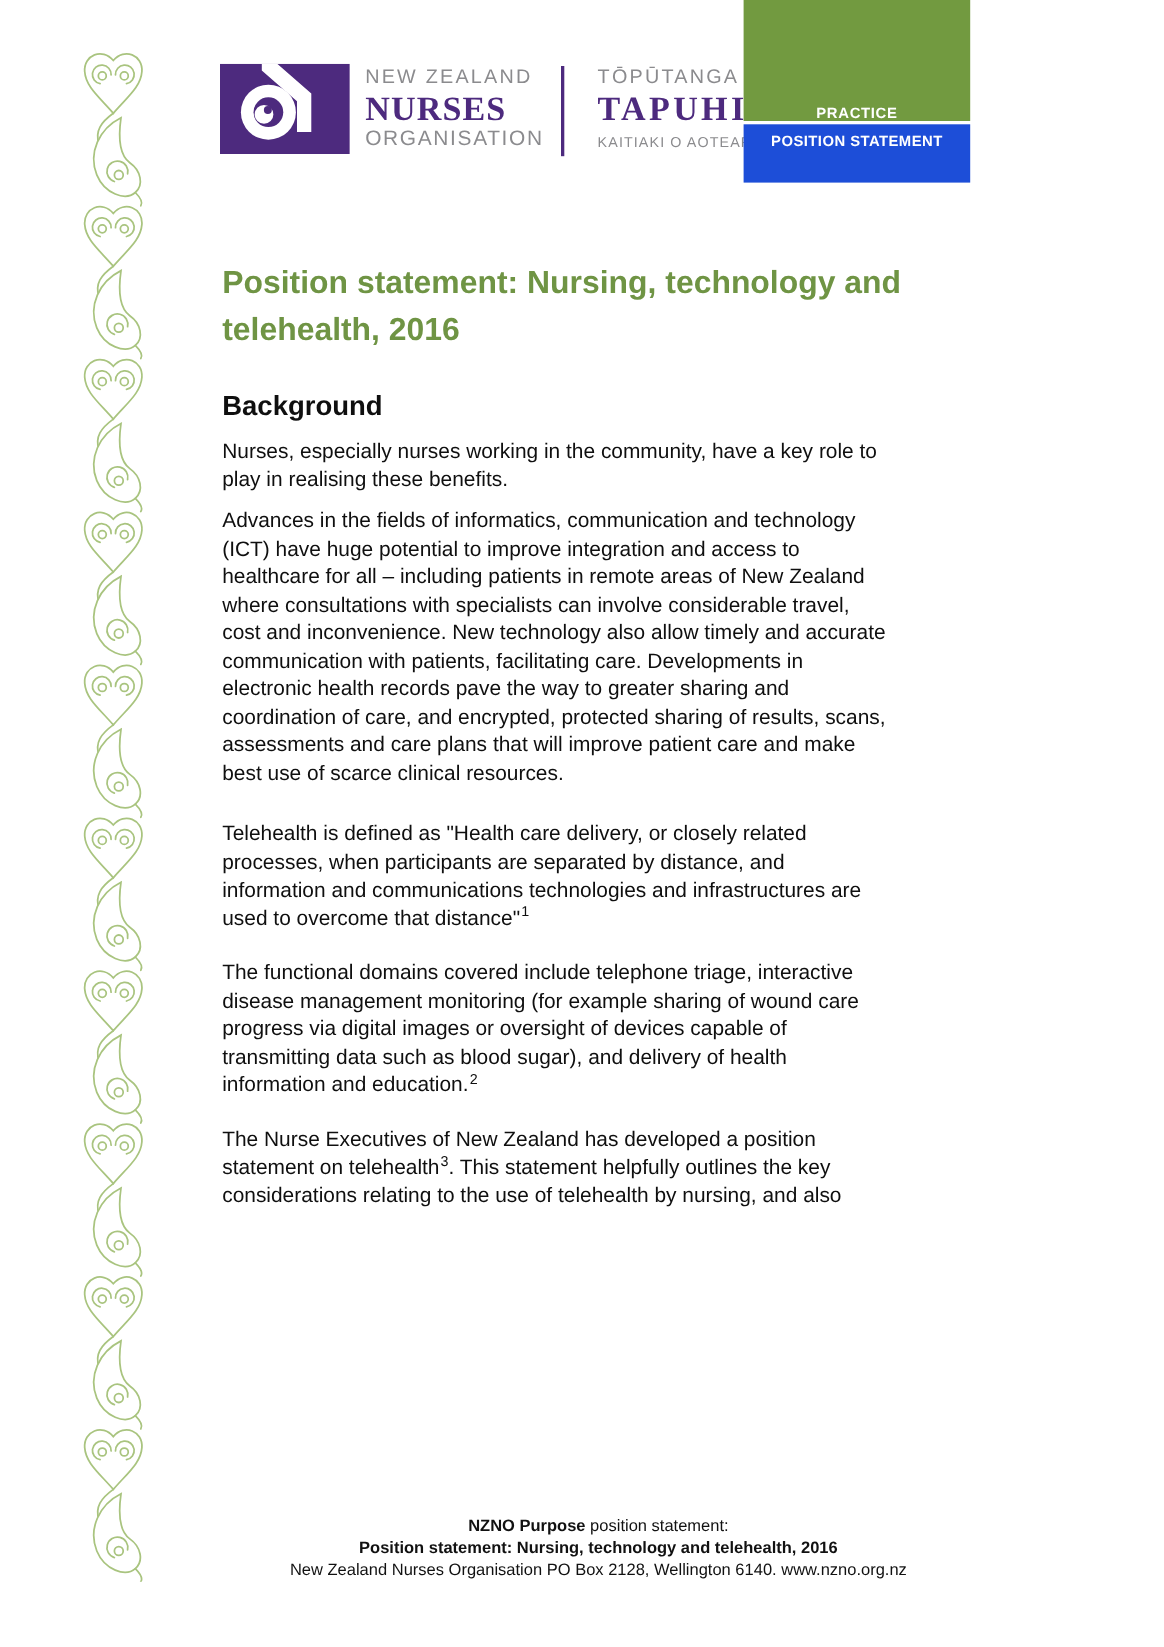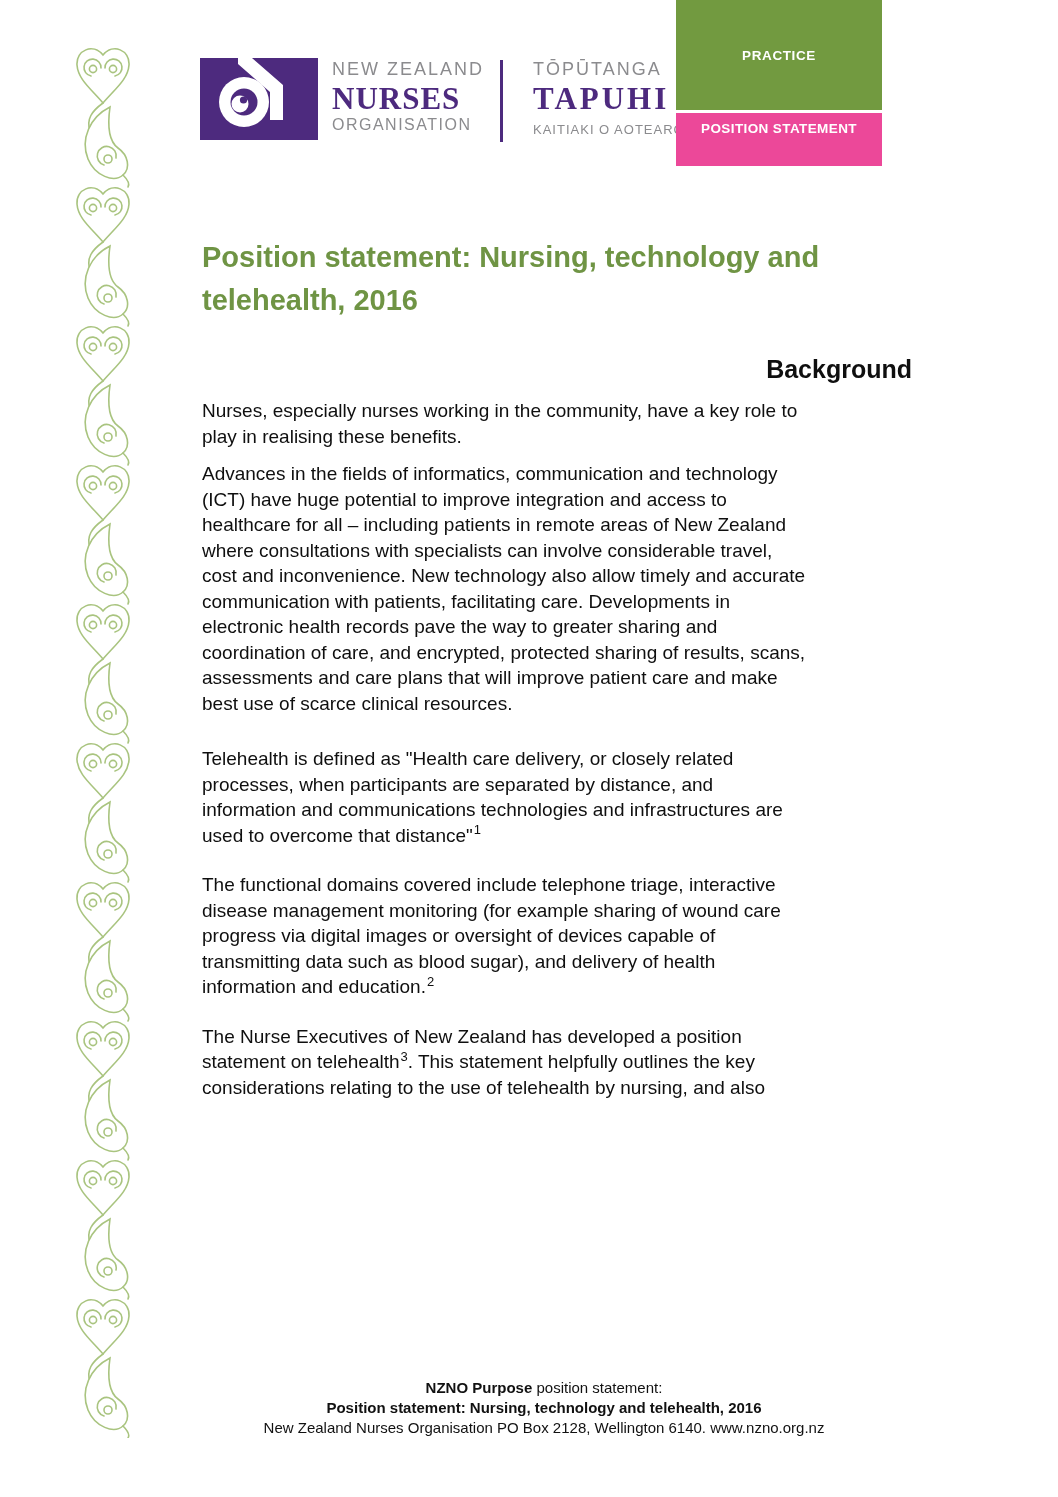--- a/index.html
+++ b/index.html
@@ -16,45 +16,45 @@
   .logo-row { position:absolute; left:200px; top:58px; display:flex; align-items:flex-start; }
   .logo-mark { flex:0 0 auto; }
   .logo-col { margin-left:14px; padding-top:2px; }
   .logo-small {
     font-size:18px; color:#8b8b8e; letter-spacing:2px; line-height:1.05; white-space:nowrap;
   }
   .logo-name {
     font-family:"Liberation Serif", serif; font-weight:bold; color:#4d2a7e;
     font-size:31px; line-height:1.0; margin:4px 0 3px 0; letter-spacing:1px; white-space:nowrap;
   }
-  .logo-small-2 { font-size:16px; color:#8b8b8e; letter-spacing:1.5px; line-height:1.05; white-space:nowrap; }
+  .logo-small-2 { font-size:19px; color:#8b8b8e; letter-spacing:1.5px; line-height:1.05; white-space:nowrap; }
   .logo-divider { width:3px; height:82px; background:#4d2a7e; margin:2px 16px 0 16px; }
   .logo-tiny { font-size:13px; color:#8b8b8e; letter-spacing:1px; line-height:1.1; margin-top:9px; white-space:nowrap; }
   .logo-name-mi { letter-spacing:3px; }
 
   .practice-box {
     position:absolute; left:676px; top:0; width:206px; height:110px;
-    background:#729a40; display:flex; align-items:center; justify-content:center;
+    background:#729a40; display:flex; align-items:flex-end; justify-content:center;
   }
   .practice-box span { color:#fff; font-weight:bold; font-size:13.5px; letter-spacing:0.6px; }
   .ps-box {
     position:absolute; left:676px; top:113px; width:206px; height:53px;
-    background:#ec4899; display:flex; justify-content:center; padding-top:8px;
+    background:#1d4ed8; display:flex; justify-content:center; padding-top:8px;
   }
   .ps-box span { color:#fff; font-weight:bold; font-size:13.5px; letter-spacing:0.4px; }
 
   
   .content { position:absolute; left:202px; top:236px; width:710px; }
   .doc-title {
     color:#6f9444; font-weight:bold; font-size:29px; line-height:43px;
     white-space:pre-line;
   }
   h2.sec { font-size:25px; line-height:30px; color:#0f0f0f; font-weight:bold; }
   .h-purpose { margin-top:28px; }
-  .h-background { margin-top:32px;text-align:right; }
+  .h-background { margin-top:32px; }
   .h-definitions { margin-top:24px; }
   p.body-text {
     font-size:19px; line-height:25.5px; color:#0f0f0f; white-space:pre-line;
   }
   p.bold { font-weight:bold; }
   .m9 { margin-top:9px; } .m12 { margin-top:12px; } .m14 { margin-top:14px; }
   .m24 { margin-top:24px; } .m30 { margin-top:30px; }
   sup.ref { font-size:13px; vertical-align:super; line-height:0; margin-left:1px; }
 
   

